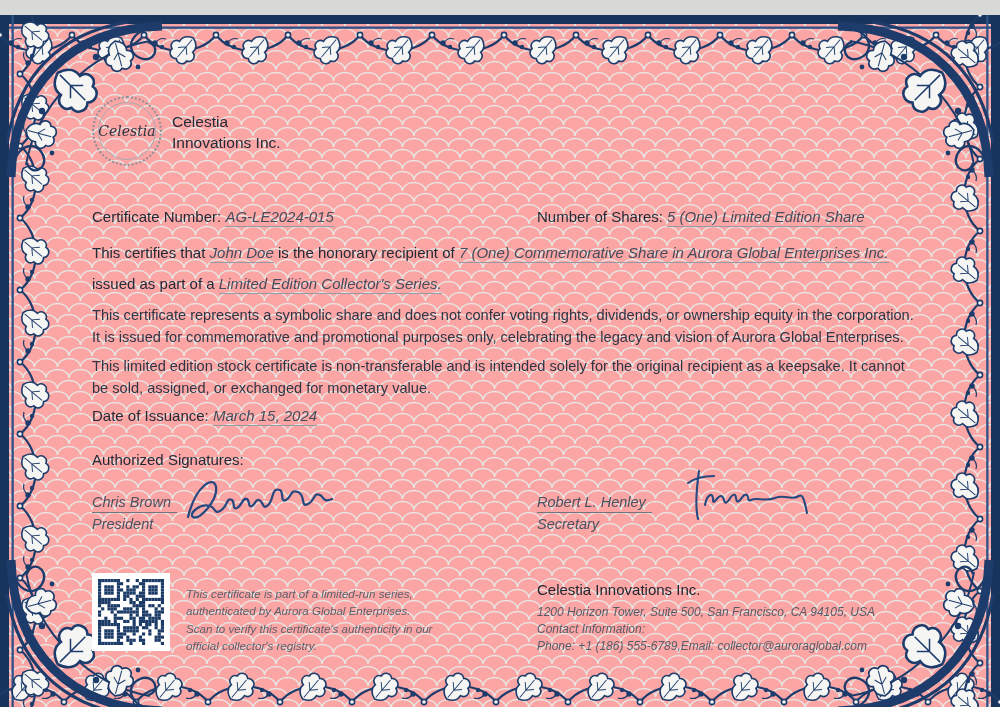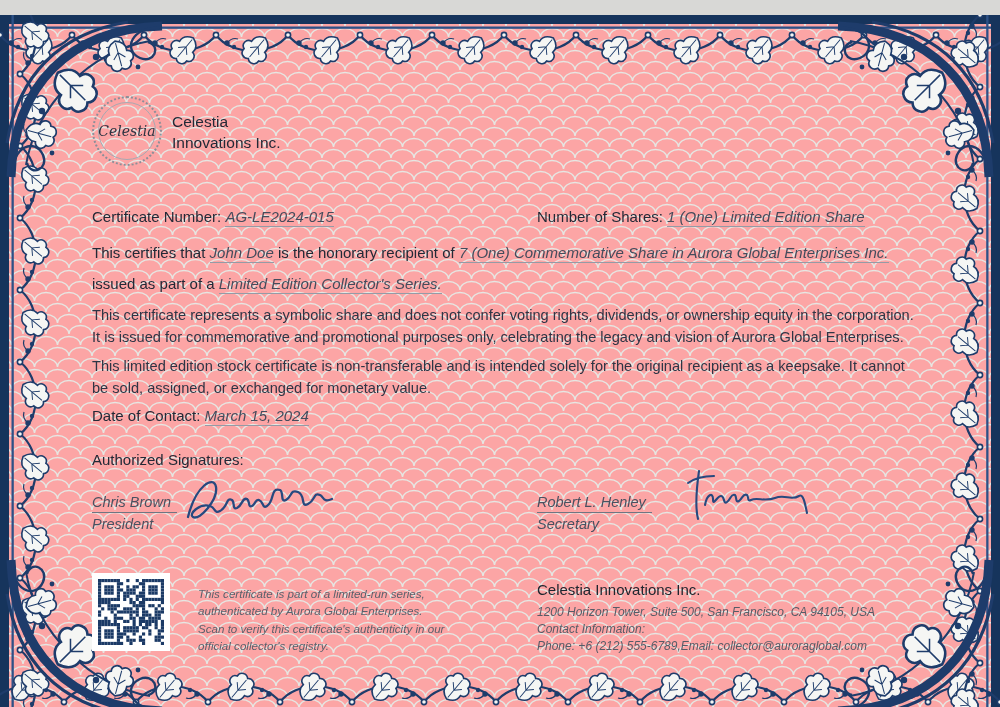--- a/index.html
+++ b/index.html
@@ -27,21 +27,21 @@
   .body-text{font-size:14.6px;line-height:1.48;color:#2e3545;}
 
   .sig-name{display:inline-block;font-style:italic;color:#4a5160;font-size:14.5px;
       border-bottom:1.5px solid #6f7682;padding:0 6px 2px 0;}
   .sig-title{font-style:italic;color:#4a5160;font-size:14.5px;margin-top:3px;}
   .sig-cell{position:relative;}
   .sig-svg{position:absolute;}
 
   .qr-box{width:78px;height:78px;background:#ffffff;flex:0 0 auto;margin-top:2px;}
   .qr-note{width:248px;font-size:11.6px;font-style:italic;color:#5a616c;line-height:1.5;margin-top:14px;}
-  .footer-left{display:flex;gap:28px;}
+  .footer-left{display:flex;gap:16px;}
   .footer-company{font-size:15px;color:#20262f;padding-top:10px;}
   .footer-lines{font-size:12px;font-style:italic;color:#565c67;line-height:1.42;margin-top:6px;}
 </style>
 </head>
 <body>
 
 <div class="page">
 
   <svg class="layer" width="1000" height="707" aria-hidden="true">
     <defs>
@@ -167,40 +167,40 @@
       <div>Innovations Inc.</div>
     </div>
 
     <div class="abs grid2 fs15" style="left:92px;top:193px;width:822px;">
       <div>
         <span class="lbl">Certificate Number:</span>
         <span class="val">AG-LE2024-015</span>
       </div>
       <div>
         <span class="lbl">Number of Shares:</span>
-        <span class="val">1 (One) Limited Edition Share</span>
+        <span class="val">5 (One) Limited Edition Share</span>
       </div>
     </div>
 
     <div class="abs fs15" style="left:92px;top:229px;width:836px;">
       <span class="lbl">This certifies that</span>
       <span class="val">John Doe</span>
       <span class="lbl">is the honorary recipient of</span>
       <span class="val">7 (One) Commemorative Share in Aurora Global Enterprises Inc.</span>
     </div>
     <div class="abs fs15" style="left:92px;top:260px;width:836px;">
       <span class="lbl">issued as part of a</span>
       <span class="val">Limited Edition Collector's Series.</span>
     </div>
 
     <div class="abs body-text" style="left:92px;top:290px;width:822px;">This certificate represents a symbolic share and does not confer voting rights, dividends, or ownership equity in the corporation. It is issued for commemorative and promotional purposes only, celebrating the legacy and vision of Aurora Global Enterprises.</div>
     <div class="abs body-text" style="left:92px;top:341px;width:822px;">This limited edition stock certificate is non-transferable and is intended solely for the original recipient as a keepsake. It cannot be sold, assigned, or exchanged for monetary value.</div>
 
     <div class="abs fs15" style="left:92px;top:392px;">
-      <span class="lbl">Date of Contact:</span>
+      <span class="lbl">Date of Issuance:</span>
       <span class="val">March 15, 2024</span>
     </div>
 
     <div class="abs fs15 lbl" style="left:92px;top:436px;">Authorized Signatures:</div>
 
     <div class="abs grid2" style="left:92px;top:478px;width:822px;">
       <div class="sig-cell">
         <span class="sig-name">Chris Brown</span>
         <div class="sig-title">President</div>
         <svg class="sig-svg" style="left:88px;top:-24px;" width="160" height="62" viewBox="0 0 160 62" aria-hidden="true">
@@ -471,19 +471,19 @@
             <rect x="50.00" y="68.86" width="3.14" height="3.14" fill="#1b3a66"></rect>
             <rect x="68.86" y="68.86" width="3.14" height="3.14" fill="#1b3a66"></rect>
           </svg>
         <div class="qr-note">This certificate is part of a limited-run series, authenticated by Aurora Global Enterprises. Scan to verify this certificate's authenticity in our official collector's registry.</div>
       </div>
       <div>
         <div class="footer-company">Celestia Innovations Inc.</div>
         <div class="footer-lines">
           <div>1200 Horizon Tower, Suite 500, San Francisco, CA 94105, USA</div>
           <div>Contact Information:</div>
-          <div>Phone: +6 (212) 555-6789,Email: collector@auroraglobal.com</div>
+          <div>Phone: +1 (186) 555-6789,Email: collector@auroraglobal.com</div>
         </div>
       </div>
     </div>
 
   </div>
 </div>
 
 </body></html>

